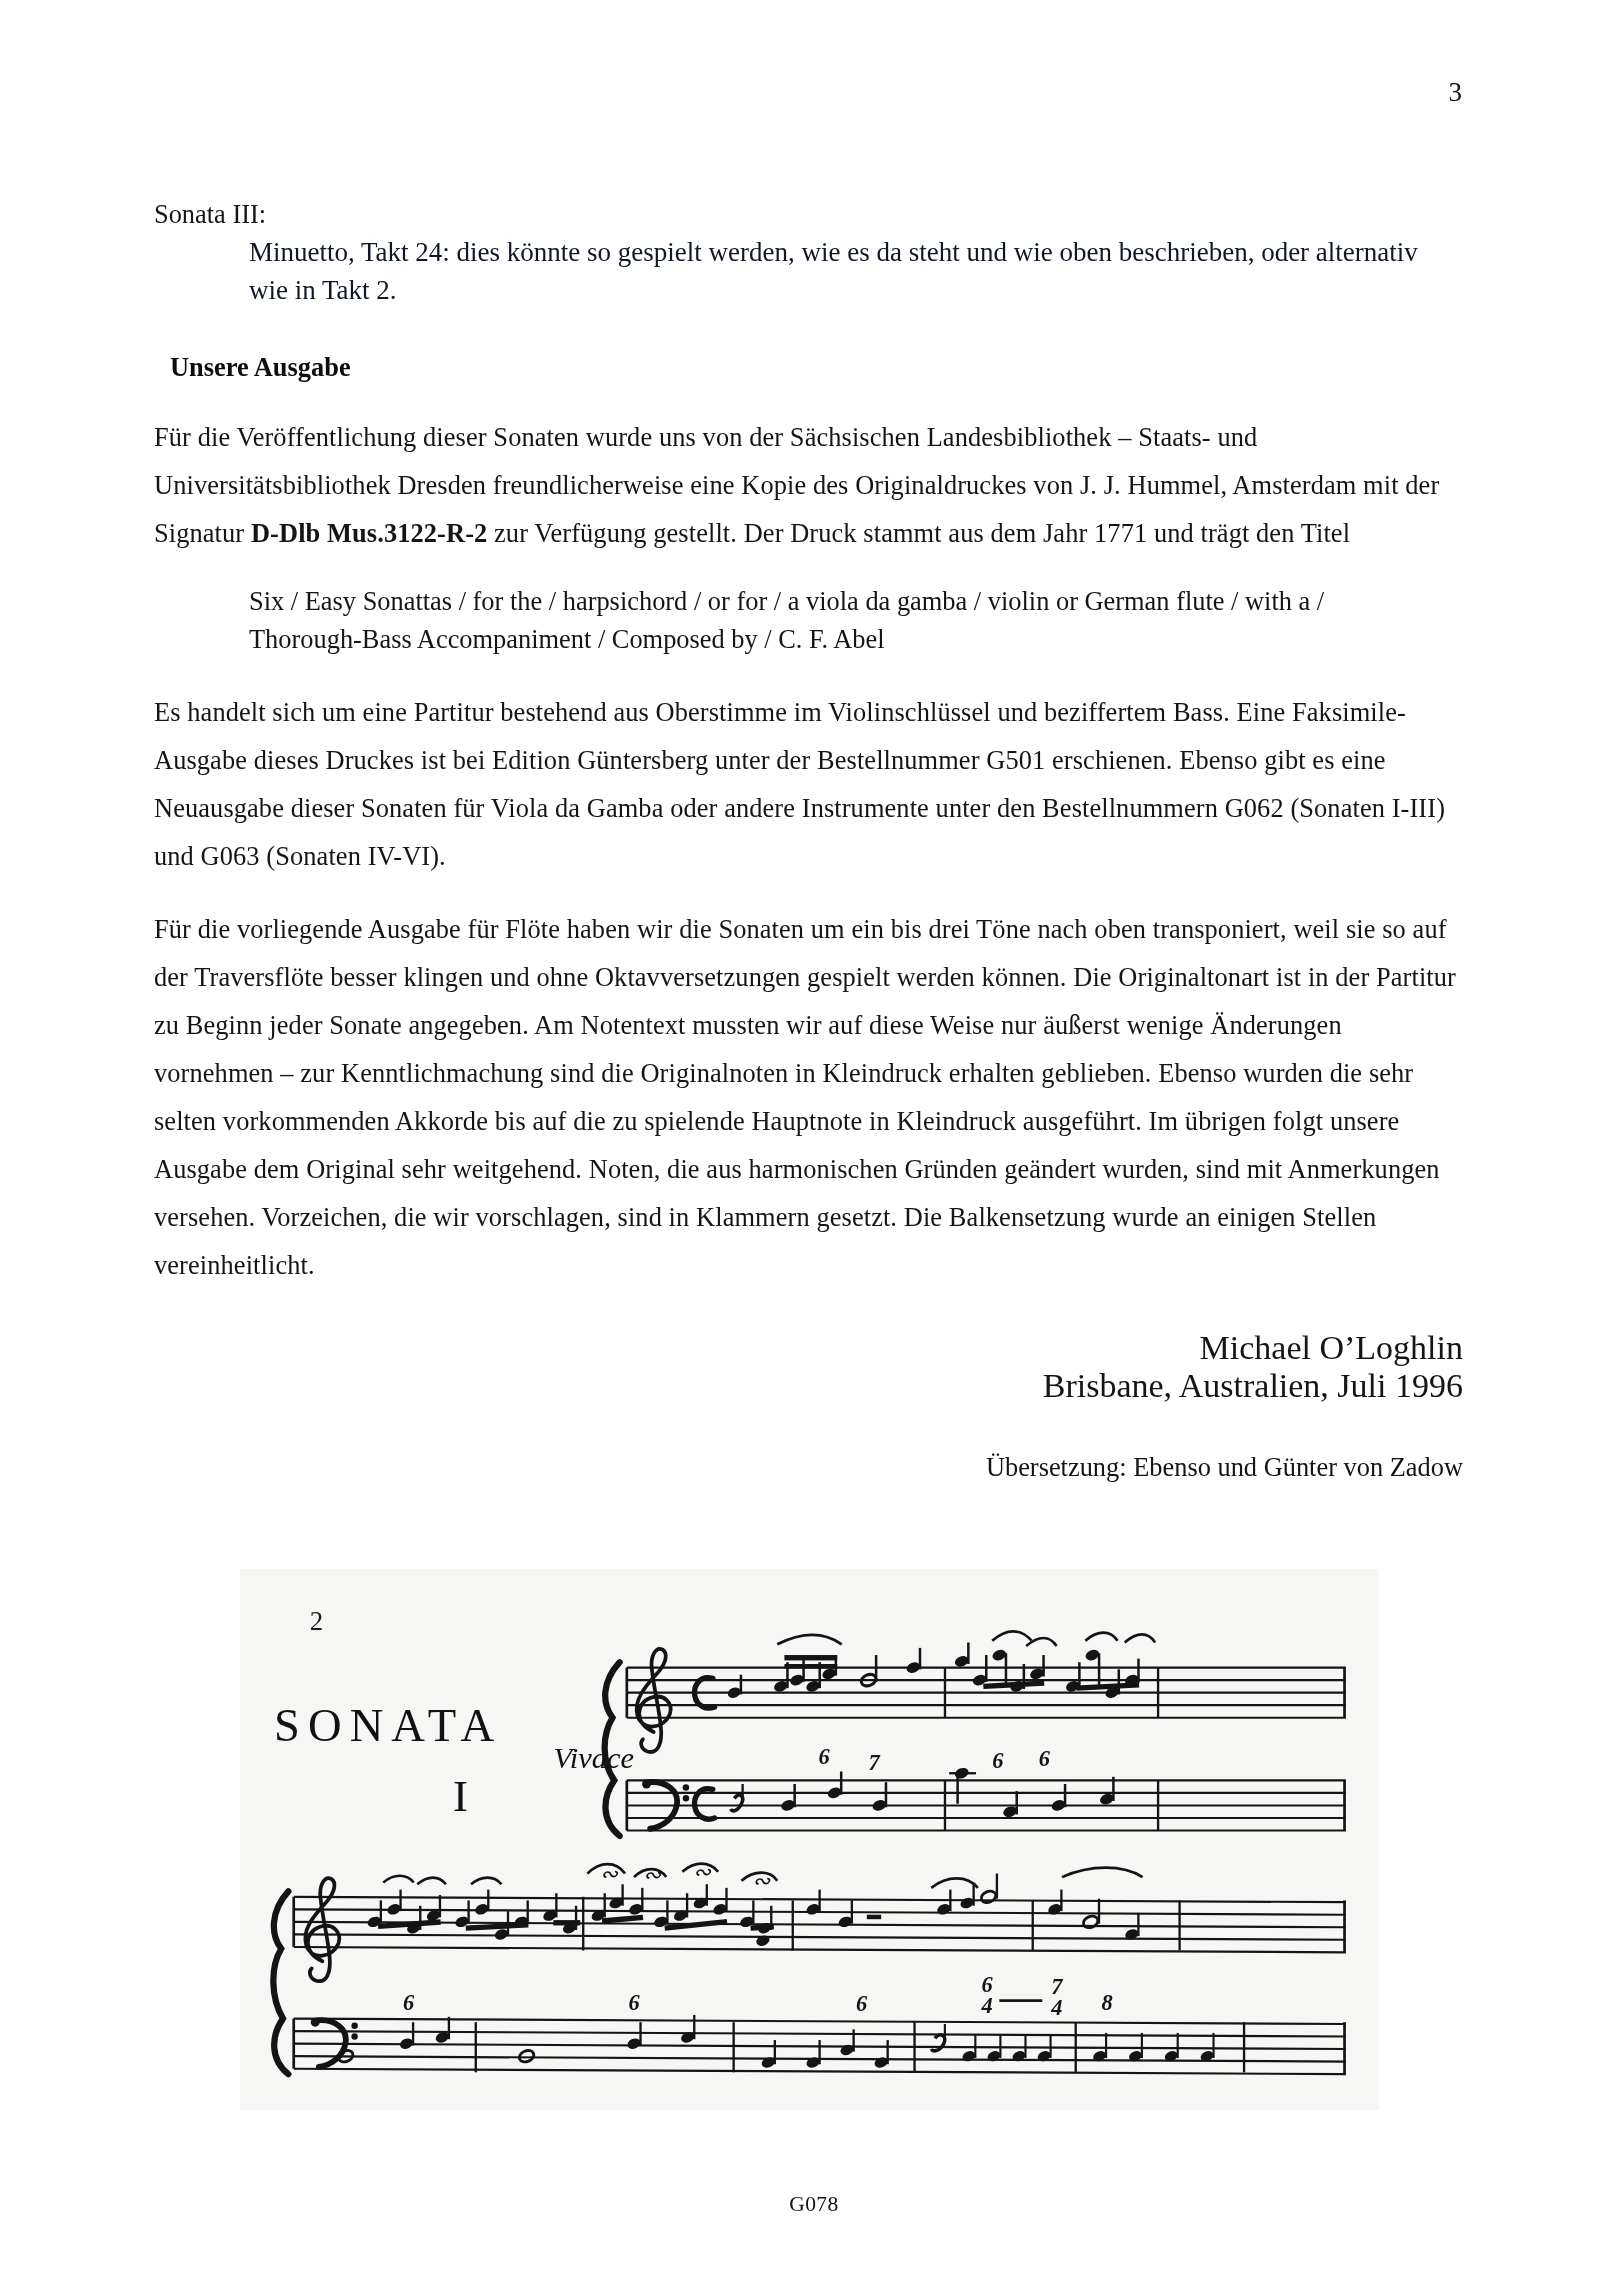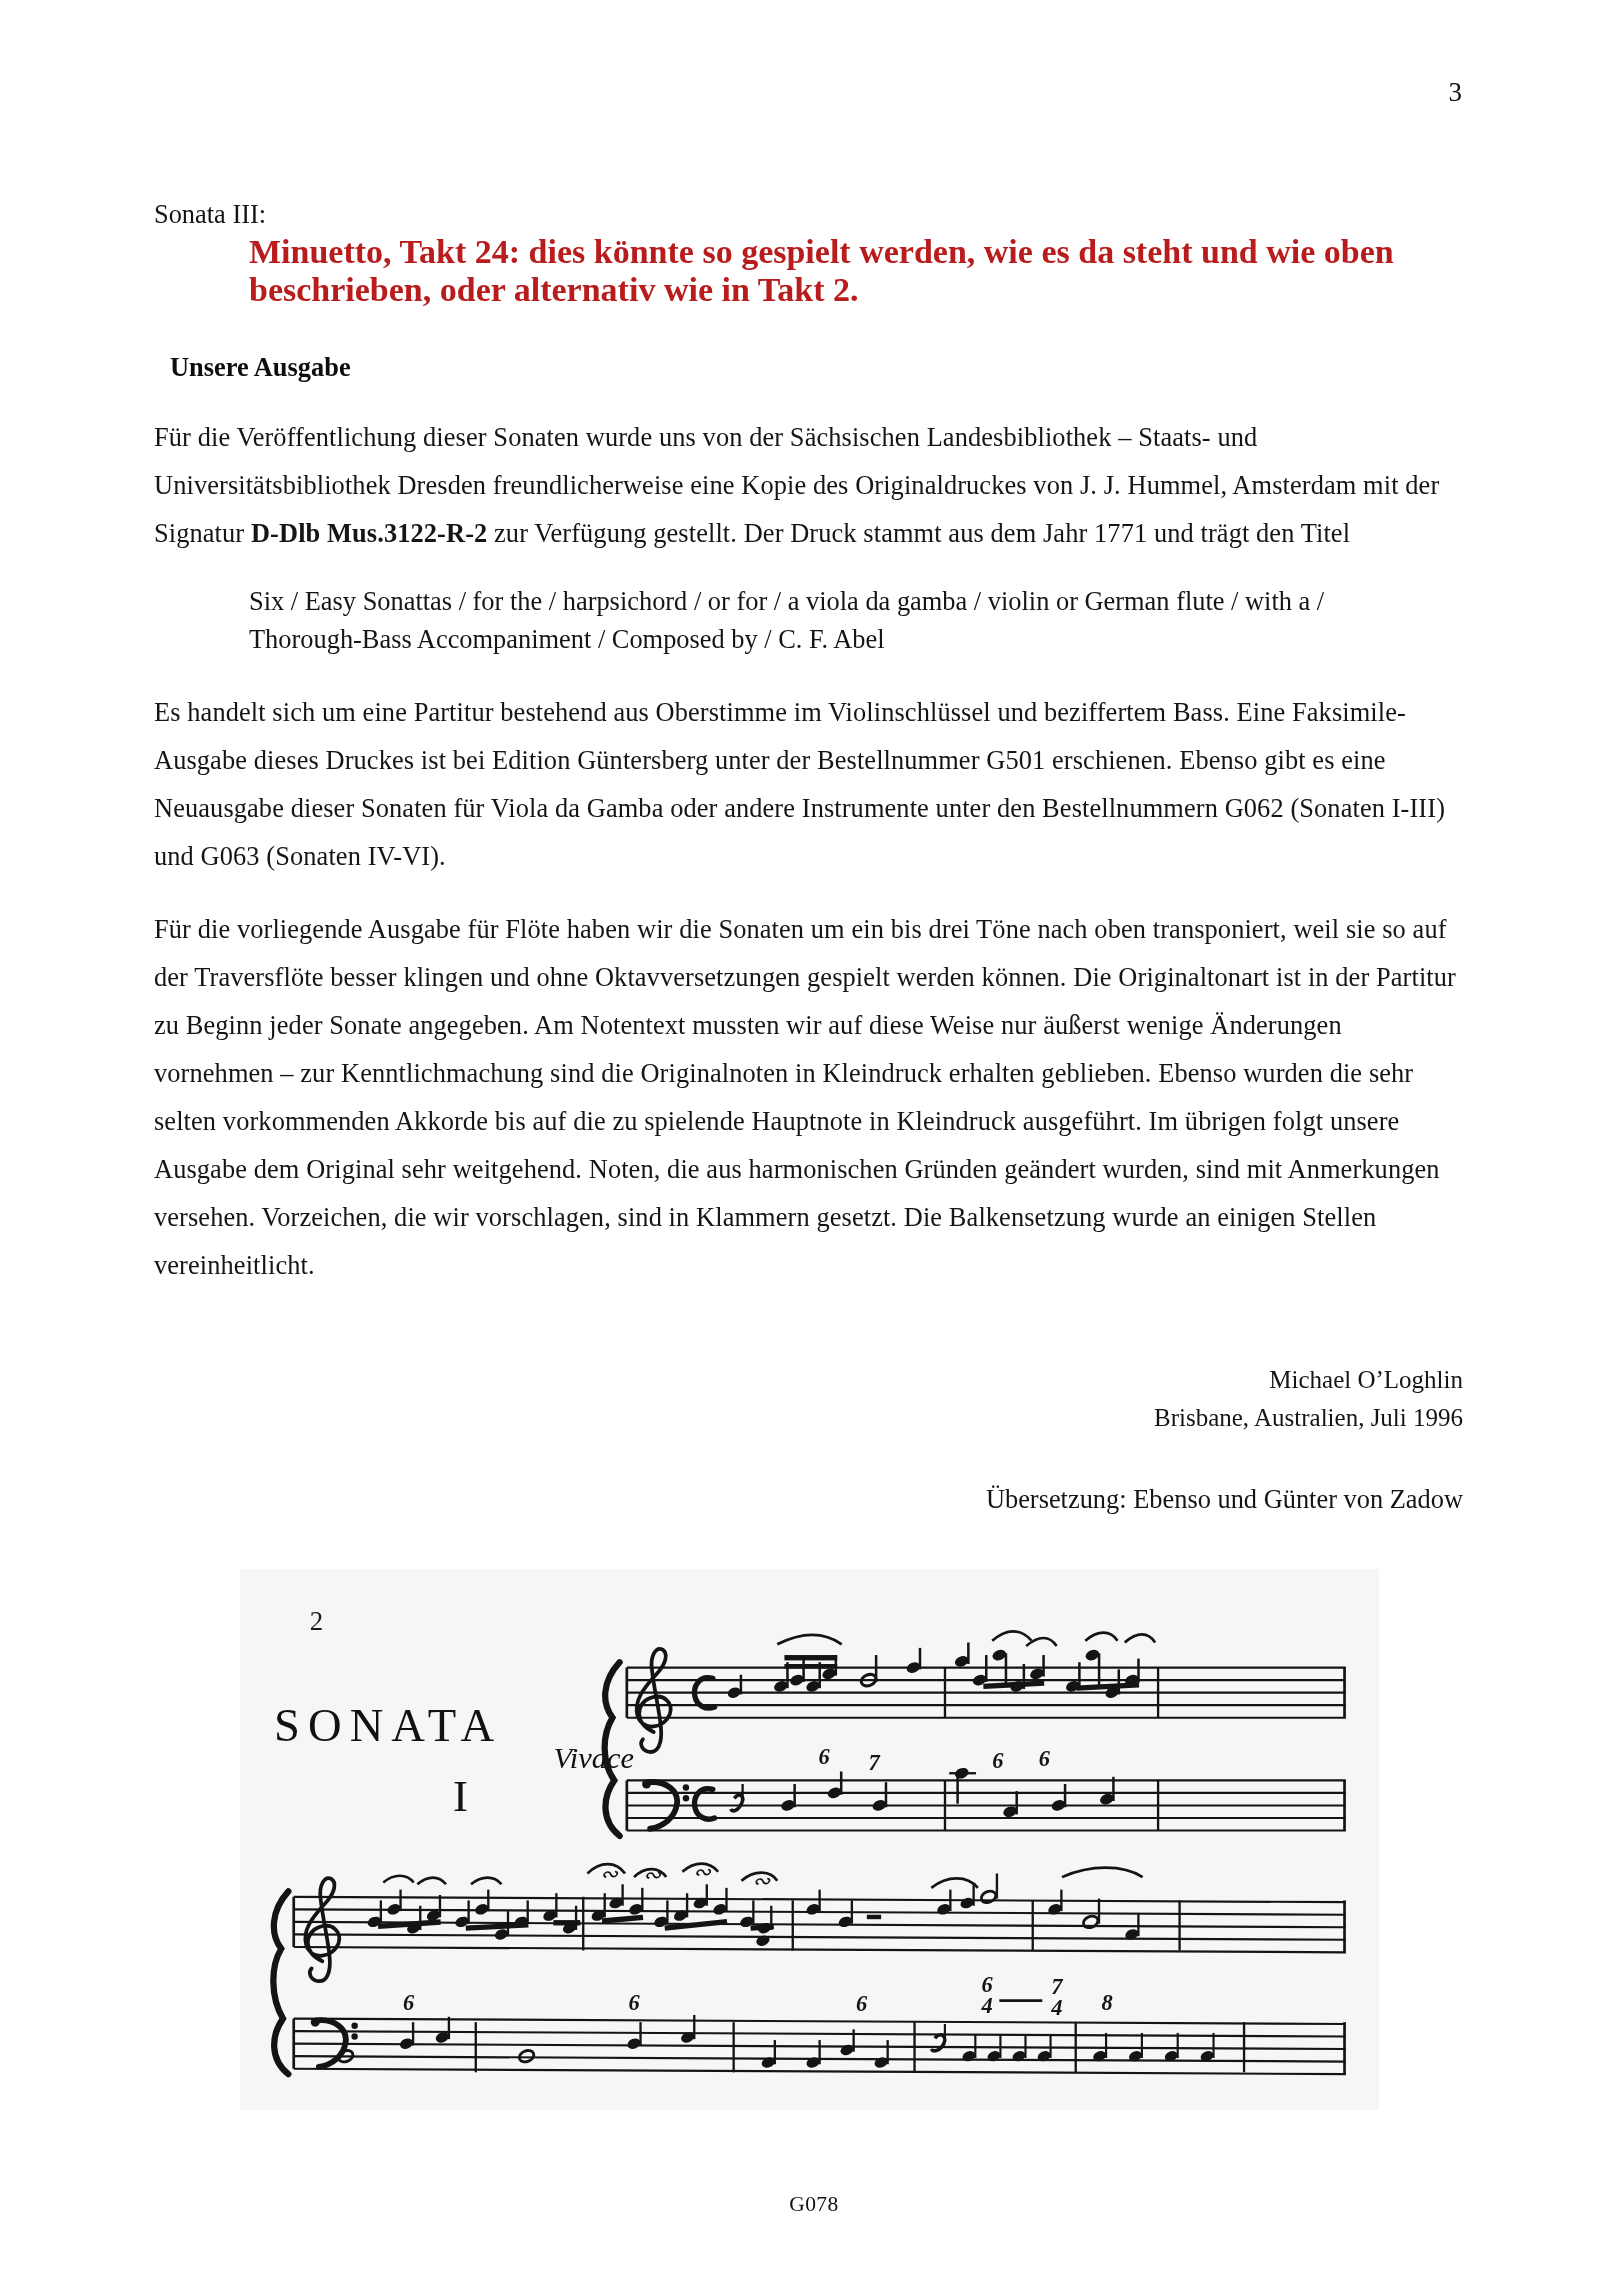--- a/index.html
+++ b/index.html
@@ -54,24 +54,23 @@
   .label-line {
     font-size: 26.4px;
     line-height: 38px;
     margin: 0;
     color: #151515;
   }
 
   .indent-block {
     margin: 0 0 38px 0;
     padding-left: 95px;
-    font-size: 34px;
+    font-size: 27px;
     line-height: 38px;
-    color: #b91c1c;
-    font-weight: bold;
+    color: #0f172a;
   }
 
   .section-heading {
     font-size: 26.4px;
     line-height: 38px;
     font-weight: bold;
     margin: 39px 0 27px 16px;
     color: #0d0d0d;
   }
 
@@ -81,23 +80,23 @@
     padding-right: 72px;
     font-size: 26.4px;
     line-height: 38px;
     color: #151515;
   }
 
   .bold-sig { font-weight: bold; }
 
   
   .signature {
-    margin-top: 72px;
+    margin-top: 40px;
     text-align: right;
-    font-size: 25px;
+    font-size: 34px;
     line-height: 38px;
     color: #151515;
   }
   .signature .sig-line { display: block; }
   .translation {
     margin-top: 43px;
     text-align: right;
     font-size: 26.4px;
     line-height: 38px;
     color: #151515;

